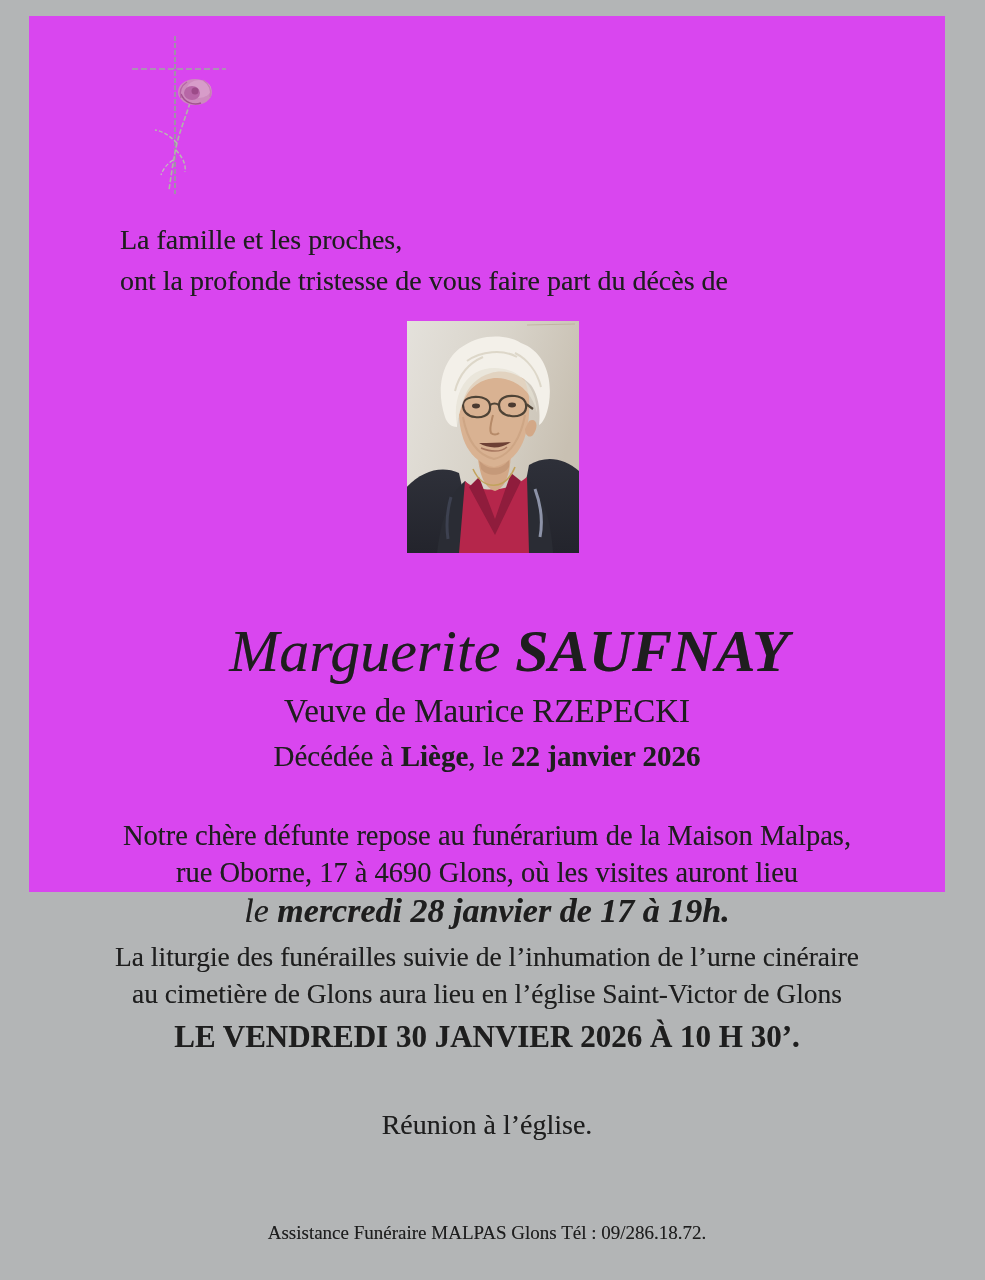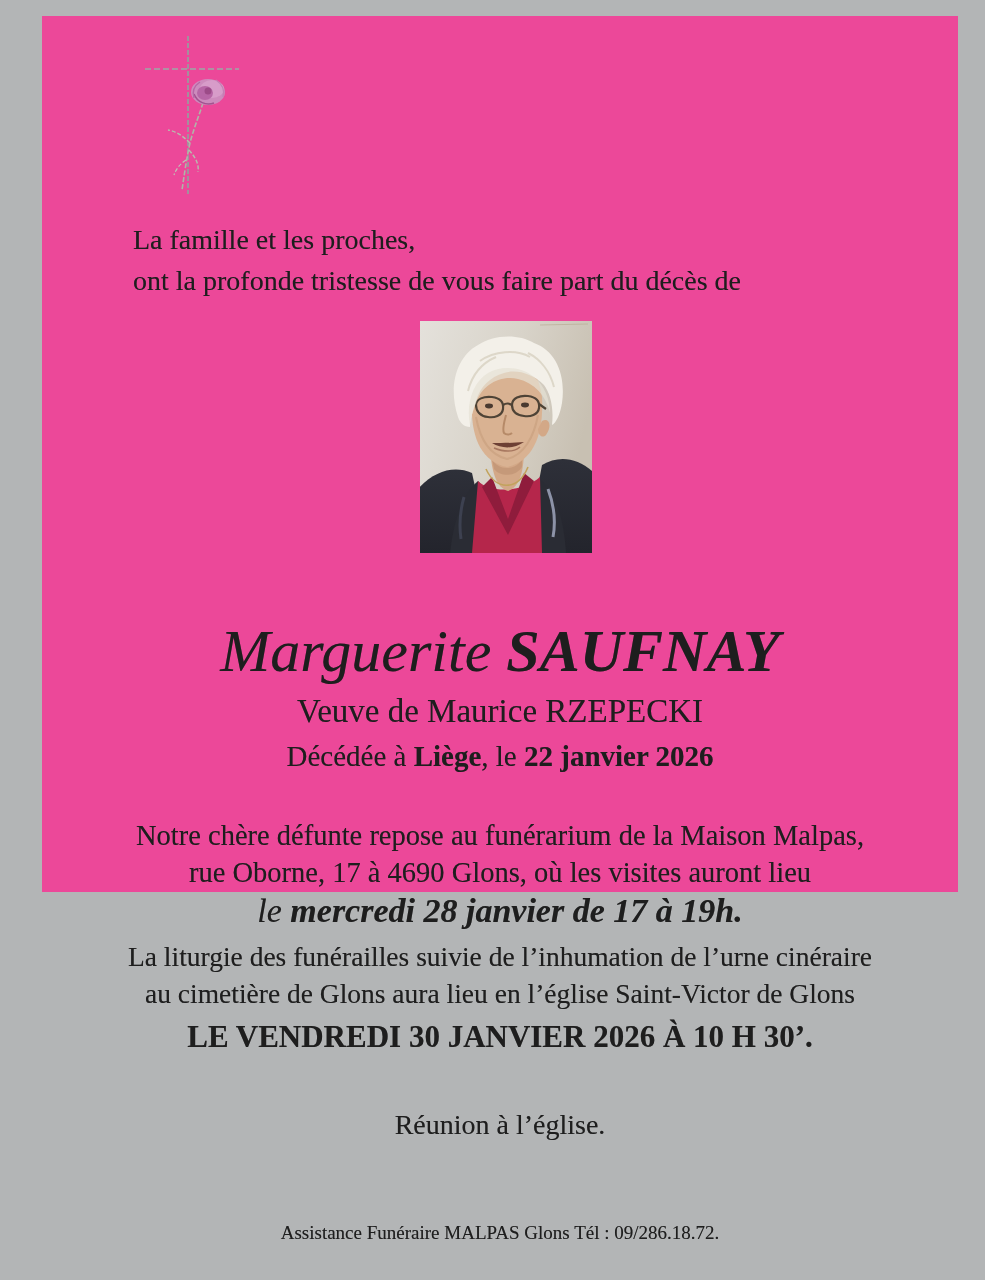--- a/index.html
+++ b/index.html
@@ -5,38 +5,38 @@
   html,body{margin:0;padding:0;}
   body{
     width:985px;height:1280px;
     background:#b3b5b6;
     font-family:"Liberation Serif", serif;
     position:relative;
     overflow:hidden;
   }
   .paper{
     position:absolute;
-    left:42px;top:16px;
+    left:29px;top:16px;
     width:916px;height:876px;
-    background:#ec4899;
+    background:#d946ef;
   }
   .abs{position:absolute;left:0;width:100%;}
   .center{text-align:center;}
   .txt{color:#1e1e1e;text-shadow:0 0 0.5px rgba(30,30,30,.45);}
   .intro{
     position:absolute;left:91px;top:203px;
     font-size:28px;line-height:41px;white-space:nowrap;
   }
   .ornament{position:absolute;left:100px;top:14px;}
   .portrait{
     position:absolute;left:378px;top:305px;
     width:172px;height:232px;
   }
   .madame{top:548px;font-size:50px;line-height:1.15;}
-  .fullname{top:601px;font-size:60px;line-height:1.15;font-style:italic;white-space:nowrap;}
+  .fullname{top:601px;font-size:60px;line-height:1.15;font-style:italic;white-space:nowrap;margin-left:22px;}
   .fullname .lastname{font-weight:bold;}
   .widow{top:676px;font-size:33px;line-height:1.2;}
   .dates{top:722px;font-size:29px;line-height:36px;}
   .visitation{top:801px;font-size:28.5px;line-height:37px;}
   .schedule{top:876px;font-size:34px;line-height:37px;font-style:italic;}
   .funeral{top:922px;font-size:27.5px;line-height:37px;}
   .funeral-date{top:1002px;font-size:31px;line-height:1.2;font-weight:bold;white-space:nowrap;}
   .gathering{top:1092px;font-size:28px;line-height:1.2;}
   .footer{top:1206px;font-size:19px;line-height:1.2;}
   b{font-weight:bold;}

